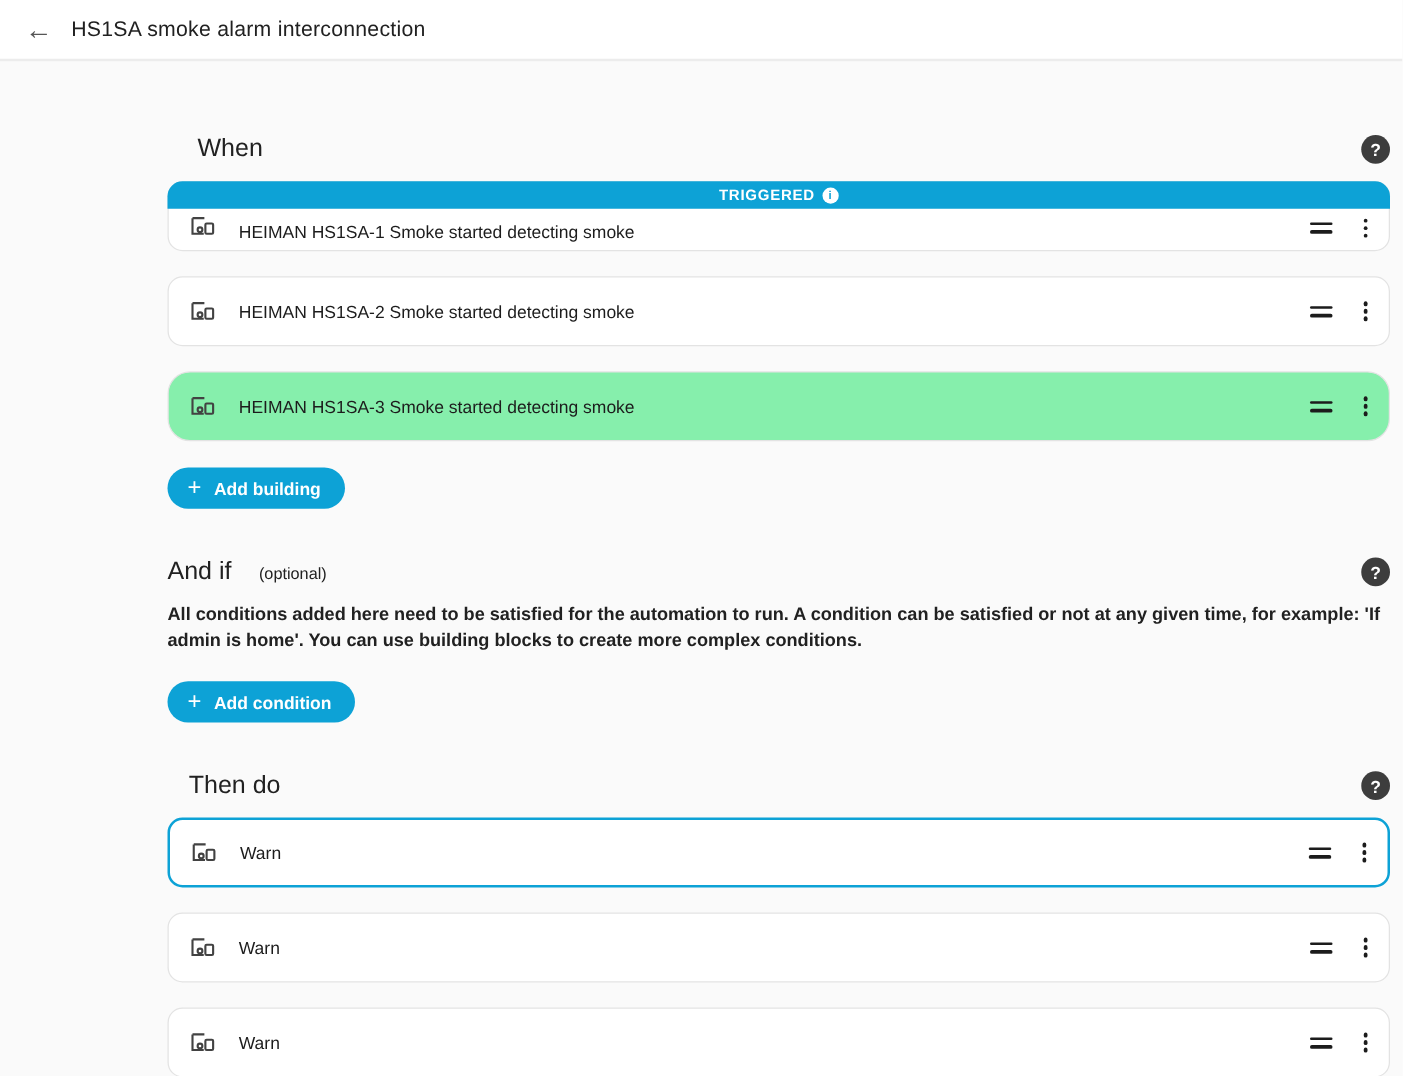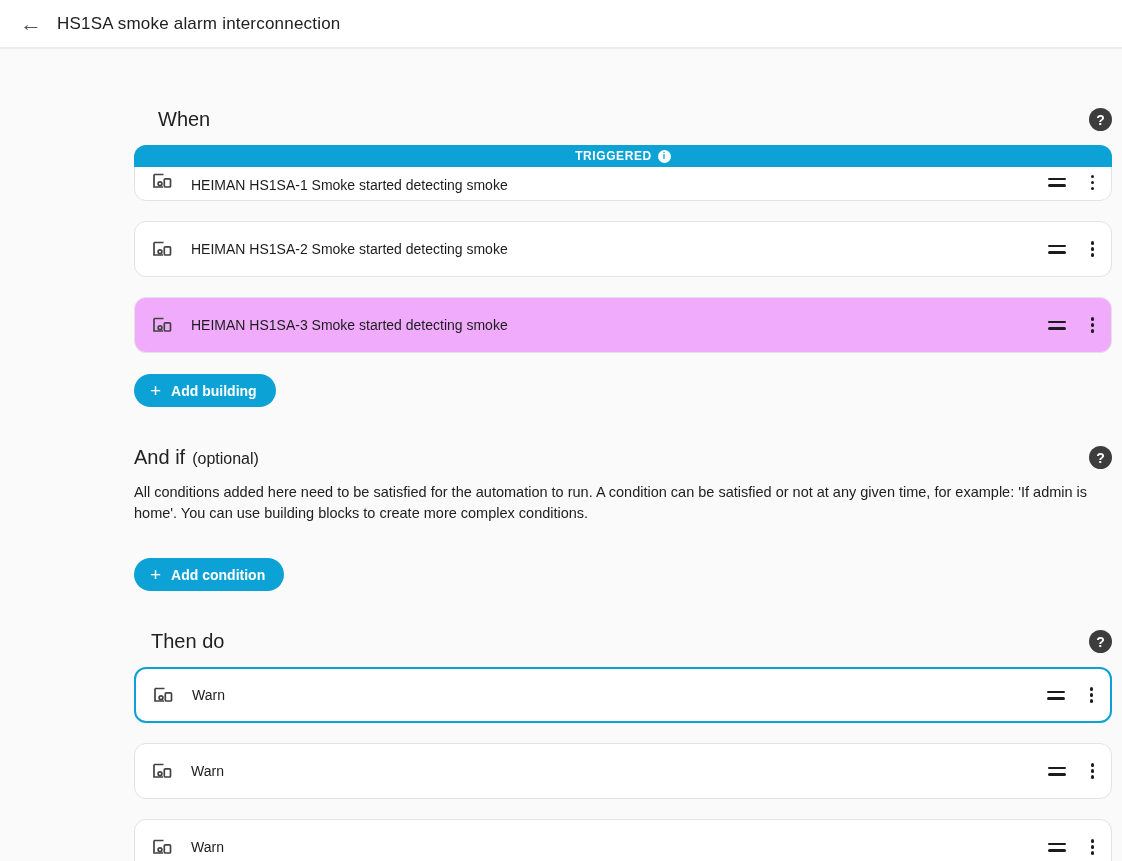--- a/index.html
+++ b/index.html
@@ -9,31 +9,31 @@
   }
   
   .topbar{height:47px;background:#ffffff;border-bottom:2px solid #ececec;display:flex;align-items:center;}
   .back-btn{margin-left:16px;width:30px;height:30px;border:none;background:transparent;cursor:pointer;
     font-size:22px;color:#565656;line-height:30px;padding:0;font-family:inherit;}
   .page-title{margin-left:11px;font-size:17px;font-weight:400;color:#212121;letter-spacing:.2px;}
   
   .content{margin-left:134px;width:978px;}
   .sec-head{display:flex;justify-content:space-between;align-items:center;}
   .sec-title{font-size:20px;font-weight:400;color:#212121;margin:0;display:flex;align-items:baseline;gap:7px;}
-  .optional{font-size:16px;color:#212121;}
+  .optional{font-size:13px;color:#212121;margin-left:15px;}
   .help{width:23px;height:23px;border-radius:50%;background:#3d3d3d;color:#fff;font-size:14px;font-weight:bold;
     display:flex;align-items:center;justify-content:center;border:none;cursor:pointer;font-family:inherit;padding:0;}
   .mt-when{margin-top:59px;margin-left:24px;}
   .mt-andif{margin-top:39px;}
   .mt-thendo{margin-top:39px;margin-left:17px;}
   
   .card{position:relative;height:56px;background:#ffffff;border:1px solid #e3e3e3;border-radius:12px;
     display:flex;align-items:center;box-sizing:border-box;margin-bottom:20px;cursor:pointer;}
   .first-card{margin-top:14px;}
-  .card.muted{background:#f0abfc;}
+  .card.muted{background:#86efac;border-radius:18px;}
   .card.selected{border:2px solid #0da2d6;}
   .card .row{flex:1;display:flex;align-items:center;padding:0 14px 0 15px;gap:17px;}
   .card.has-banner .row{align-items:flex-end;padding-bottom:7px;align-self:stretch;}
   .label{font-size:14px;font-weight:400;color:#1c1c1c;}
   .dev-ic{width:24px;height:24px;flex:0 0 auto;display:flex;align-items:center;}
   .controls{margin-left:auto;display:flex;align-items:center;gap:22px;}
   .handle{display:flex;flex-direction:column;gap:4px;width:18px;cursor:grab;}
   .handle i{display:block;height:2.5px;background:#1c1c1c;border-radius:2px;}
   .dots{display:flex;flex-direction:column;gap:2.5px;border:none;background:transparent;cursor:pointer;padding:3px;}
   .dots i{width:3.5px;height:3.5px;border-radius:50%;background:#1c1c1c;display:block;}
@@ -43,21 +43,21 @@
     color:#fff;font-size:12px;font-weight:700;letter-spacing:.6px;}
   .info-ic{width:13px;height:13px;border-radius:50%;background:#fff;color:#0da2d6;font-size:9px;font-weight:800;
     display:flex;align-items:center;justify-content:center;font-style:normal;}
   
   .btn{display:inline-flex;align-items:center;gap:10px;height:33px;border-radius:17px;background:#0da2d6;
     color:#ffffff;border:none;padding:0 19px 0 16px;font-size:14px;font-weight:700;font-family:inherit;cursor:pointer;}
   .btn .plus{font-size:19px;font-weight:400;line-height:1;}
   .btn-trigger{margin-top:1px;}
   .btn-condition{margin-top:21px;}
   
-  .desc{font-size:14.5px;font-weight:400;color:#212121;line-height:21px;margin:13px 0 13px;}
+  .desc{font-size:14.5px;font-weight:700;color:#212121;line-height:21px;margin:13px 0 0;}
 </style>
 </head>
 <body>
 
 <div class="app">
 
   <div class="topbar">
     <button class="back-btn">
       <span>←</span>
     </button>

